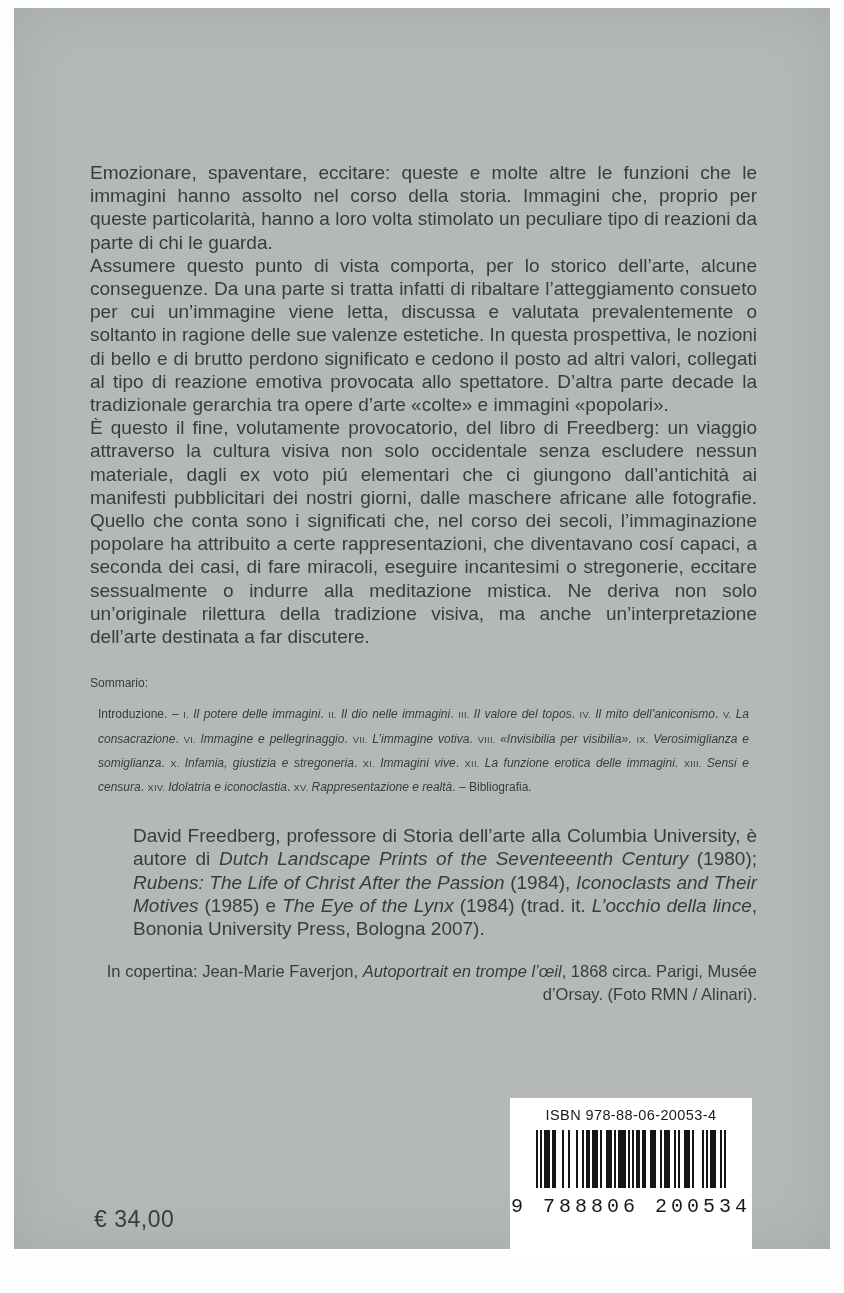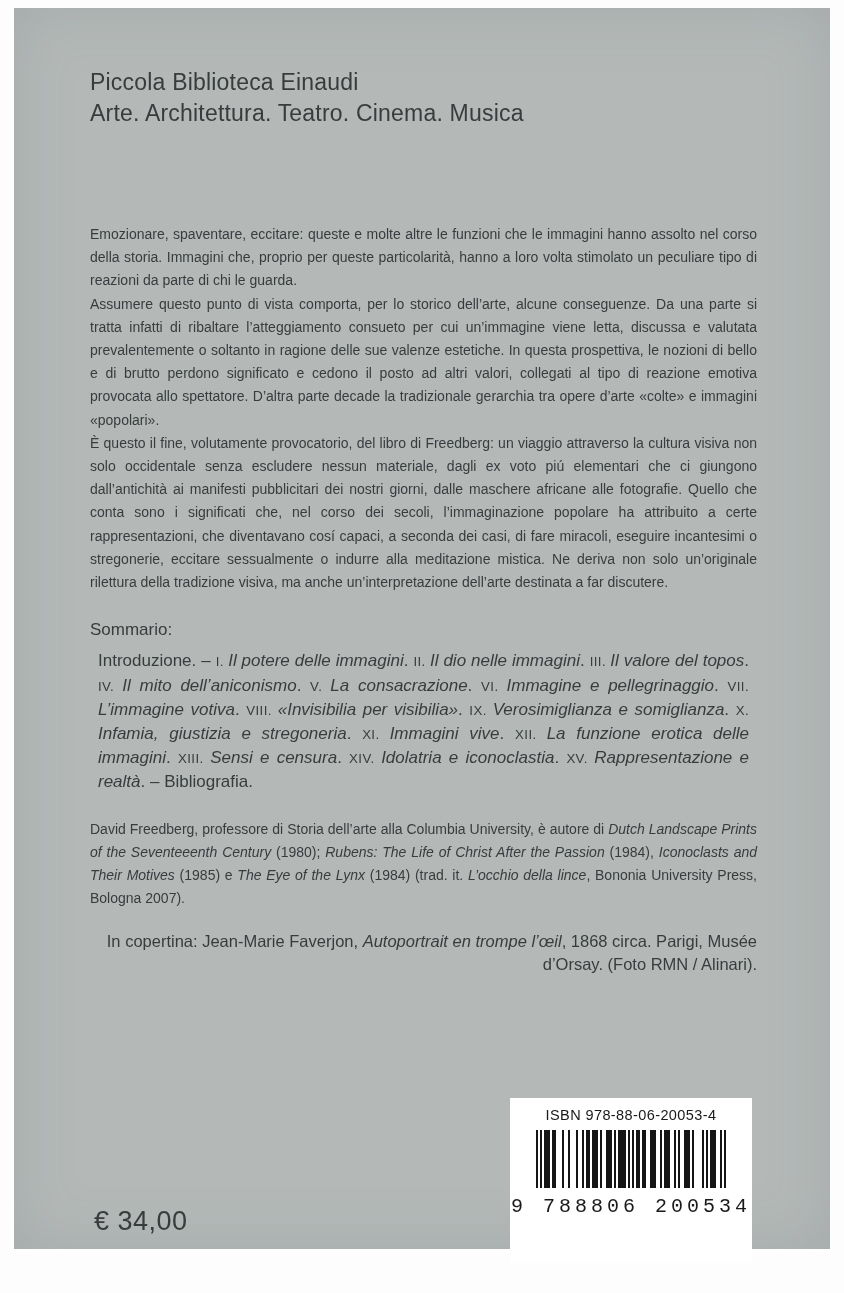--- a/index.html
+++ b/index.html
@@ -20,34 +20,34 @@
   }
   .content {
     position: absolute;
     left: 76px; top: 59px;
     width: 667px;
   }
   .series-head { font-size: 23px; line-height: 31px; letter-spacing: 0.2px; }
   .blurb-block { margin-top: 94px; }
   .blurb-block p {
     margin: 0;
-    font-size: 14px;
+    font-size: 19px;
     line-height: 23.2px;
     text-align: justify;
     hyphens: auto;
     -webkit-hyphens: auto;
   }
-  .sommario-block { margin-top: 24px; font-size: 17px; line-height: 23.2px; }
+  .sommario-block { margin-top: 24px; font-size: 12px; line-height: 23.2px; }
   .sommario-heading { margin: 0; }
   .sommario-text { margin: 8px; text-align: justify; hyphens: auto; -webkit-hyphens: auto; }
   .sc { font-size: 0.78em; letter-spacing: 0.03em; }
   .author-block {
     margin-top: 24px;
-    font-size: 14px; line-height: 23.2px;
-    text-align: justify; hyphens: auto; -webkit-hyphens: auto;
+    font-size: 19px; line-height: 23.2px;
+    text-align: justify; hyphens: auto; margin-left: 43px; -webkit-hyphens: auto;
   }
   .credit-block {
     margin-top: 20px;
     font-size: 16.5px; line-height: 23px;
     text-align: right;
   }
   .barcode-box {
     position: absolute;
     left: 496px; top: 1090px;
     width: 242px; height: 165px;
@@ -74,35 +74,31 @@
   .barcode-number {
     display: block;
     margin-top: 3px;
     font-size: 20px;
     letter-spacing: 4px;
     font-family: Liberation Mono, monospace;
   }
   .price {
     position: absolute;
     left: 80px; top: 1198px;
-    font-size: 27px;
+    font-size: 23px;
     letter-spacing: 0.5px;
   }
 </style>
 </head>
 <body>
 
 <div class="book-cover">
 
   <div class="content">
 
-    <div class="series-head">
-      <div>Piccola Biblioteca Einaudi</div>
-      <div>Arte. Architettura. Teatro. Cinema. Musica</div>
-    </div>
 
     <div class="blurb-block">
       <p>Emozionare, spaventare, eccitare: queste e molte altre le funzioni che le immagini hanno assolto nel corso della storia. Immagini che, proprio per queste particolarità, hanno a loro volta stimolato un peculiare tipo di reazioni da parte di chi le guarda.</p>
       <p>Assumere questo punto di vista comporta, per lo storico dell’arte, alcune conseguenze. Da una parte si tratta infatti di ribaltare l’atteggiamento consueto per cui un’immagine viene letta, discussa e valutata prevalentemente o soltanto in ragione delle sue valenze estetiche. In questa prospettiva, le nozioni di bello e di brutto perdono significato e cedono il posto ad altri valori, collegati al tipo di reazione emotiva provocata allo spettatore. D’altra parte decade la tradizionale gerarchia tra opere d’arte «colte» e immagini «popolari».</p>
       <p>È questo il fine, volutamente provocatorio, del libro di Freedberg: un viaggio attraverso la cultura visiva non solo occidentale senza escludere nessun materiale, dagli ex voto piú elementari che ci giungono dall’antichità ai manifesti pubblicitari dei nostri giorni, dalle maschere africane alle fotografie. Quello che conta sono i significati che, nel corso dei secoli, l’immaginazione popolare ha attribuito a certe rappresentazioni, che diventavano cosí capaci, a seconda dei casi, di fare miracoli, eseguire incantesimi o stregonerie, eccitare sessualmente o indurre alla meditazione mistica. Ne deriva non solo un’originale rilettura della tradizione visiva, ma anche un’interpretazione dell’arte destinata a far discutere.</p>
     </div>
 
     <div class="sommario-block">
       <p class="sommario-heading">Sommario:</p>
       <p class="sommario-text"><span>Introduzione. – </span><span class="sc">I. </span><span style="font-style: italic;">Il potere delle immagini</span><span>. </span><span class="sc">II. </span><span style="font-style: italic;">Il dio nelle immagini</span><span>. </span><span class="sc">III. </span><span style="font-style: italic;">Il valore del topos</span><span>. </span><span class="sc">IV. </span><span style="font-style: italic;">Il mito dell’aniconismo</span><span>. </span><span class="sc">V. </span><span style="font-style: italic;">La consacrazione</span><span>. </span><span class="sc">VI. </span><span style="font-style: italic;">Immagine e pellegrinaggio</span><span>. </span><span class="sc">VII. </span><span style="font-style: italic;">L’immagine votiva</span><span>. </span><span class="sc">VIII. </span><span style="font-style: italic;">«Invisibilia per visibilia»</span><span>. </span><span class="sc">IX. </span><span style="font-style: italic;">Verosimiglianza e somiglianza</span><span>. </span><span class="sc">X. </span><span style="font-style: italic;">Infamia, giustizia e stregoneria</span><span>. </span><span class="sc">XI. </span><span style="font-style: italic;">Immagini vive</span><span>. </span><span class="sc">XII. </span><span style="font-style: italic;">La funzione erotica delle immagini</span><span>. </span><span class="sc">XIII. </span><span style="font-style: italic;">Sensi e censura</span><span>. </span><span class="sc">XIV. </span><span style="font-style: italic;">Idolatria e iconoclastia</span><span>. </span><span class="sc">XV. </span><span style="font-style: italic;">Rappresentazione e realtà</span><span>. – Bibliografia.</span></p>

